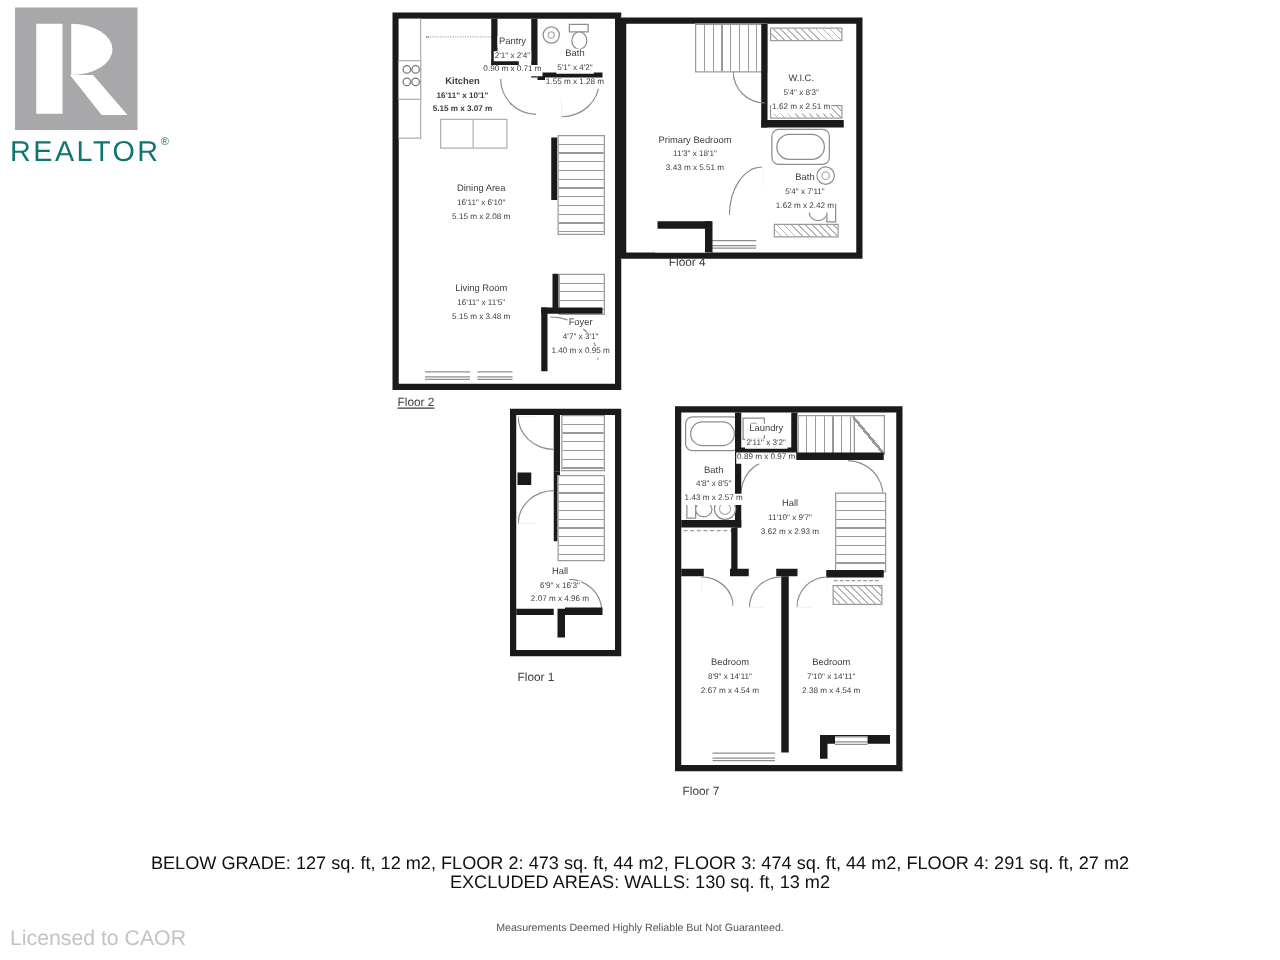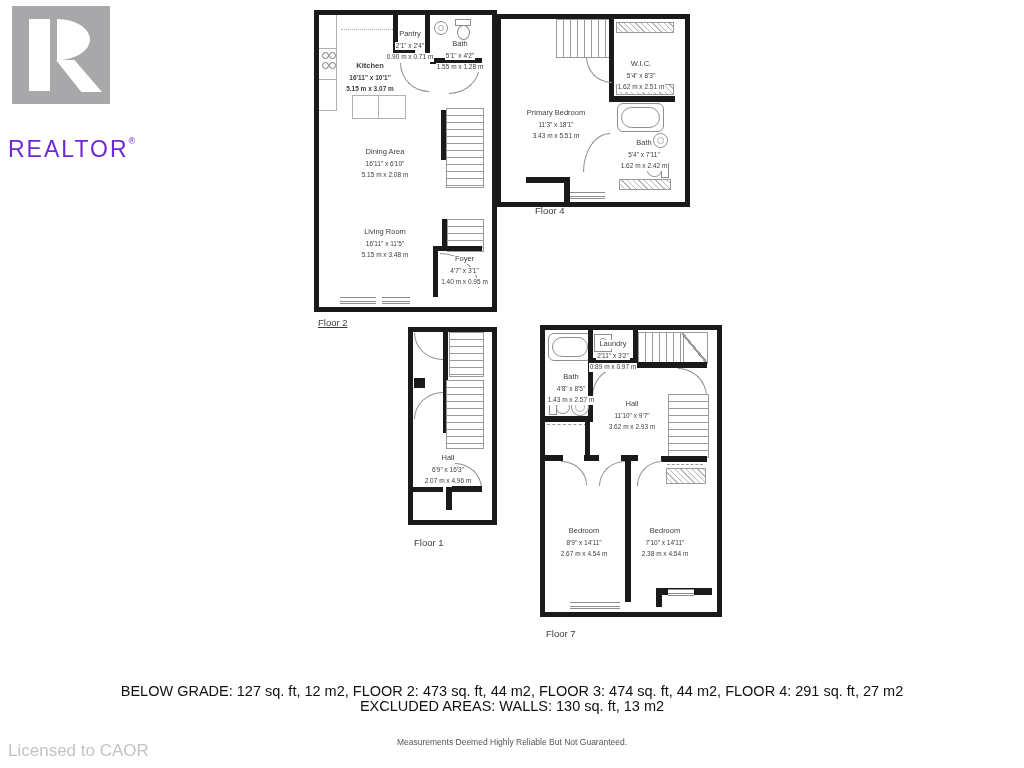--- a/index.html
+++ b/index.html
@@ -42,21 +42,21 @@
   .rn{font-size:7.5px;}
   .floor-label{position:absolute;font-size:9.5px;color:#3d3d3d;}
   
   .logo-box{position:absolute;left:12px;top:6px;width:98px;height:98px;background:#a8a8aa;}
   .logo-stem{position:absolute;left:17px;top:13px;width:21px;height:72px;background:#fff;}
   .logo-bowl{position:absolute;left:45px;top:13px;width:33px;height:41px;background:#fff;
              border-radius:0 100% 100% 0 / 0 50% 50% 0;}
   .logo-leg{position:absolute;left:44px;top:54px;width:46px;height:32px;background:#fff;
             clip-path:polygon(0 0,40% 0,100% 100%,55% 100%);}
   .logo-word{position:absolute;left:8px;top:108px;width:140px;font-size:23px;letter-spacing:2px;
-             color:#6d28d9;margin-top:28px;}
+             color:#0f766e;}
   .logo-word .reg{font-size:9px;vertical-align:top;letter-spacing:0;}
   
   .footer{position:absolute;left:0;right:0;top:684px;text-align:center;color:#111;}
   .f-total{font-size:15px;font-weight:bold;line-height:16px;}
   .f-line{font-size:14.5px;line-height:15px;}
   .f-disclaimer{font-size:8.5px;color:#555;margin-top:23px;}
   .license{position:absolute;left:8px;top:741px;font-size:17px;color:#c3c3c3;}
 </style>
 </head>
 <body>

